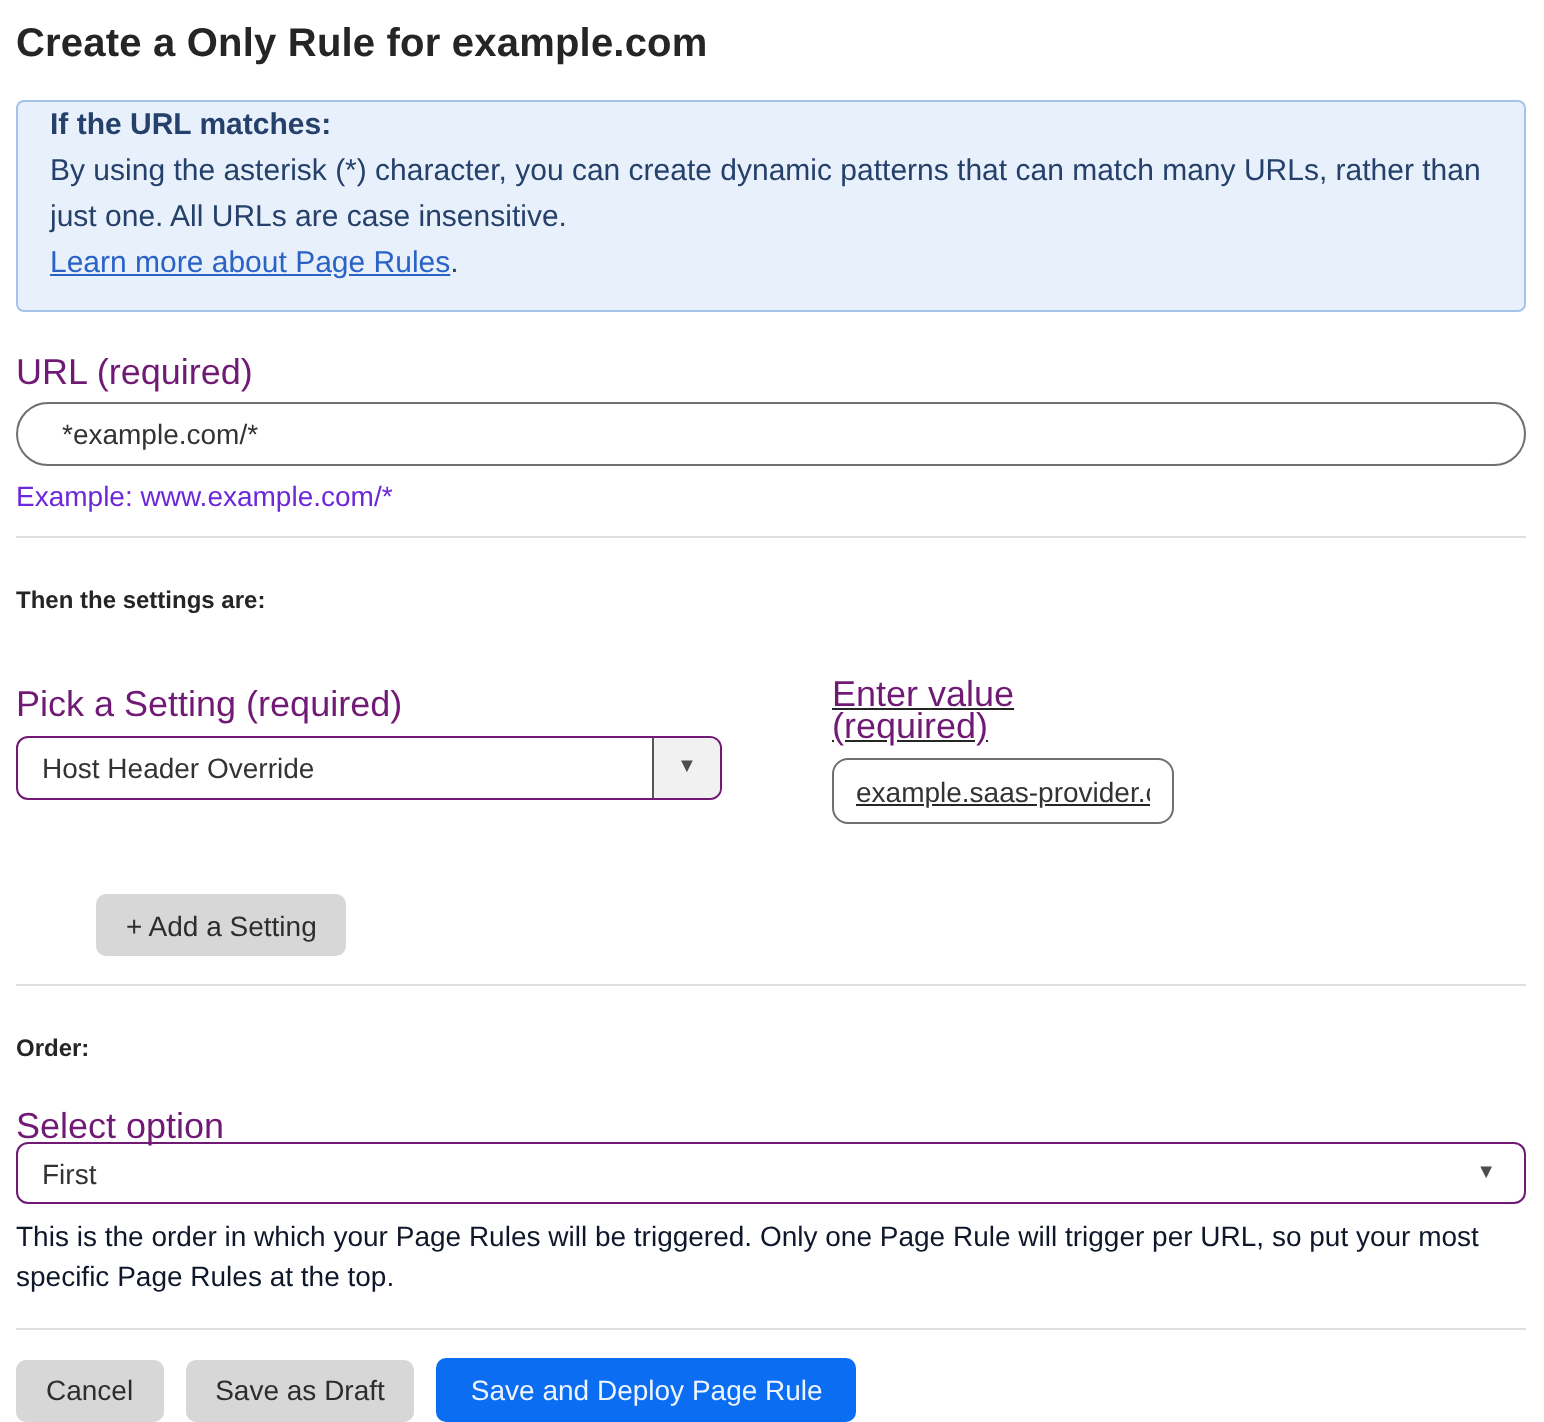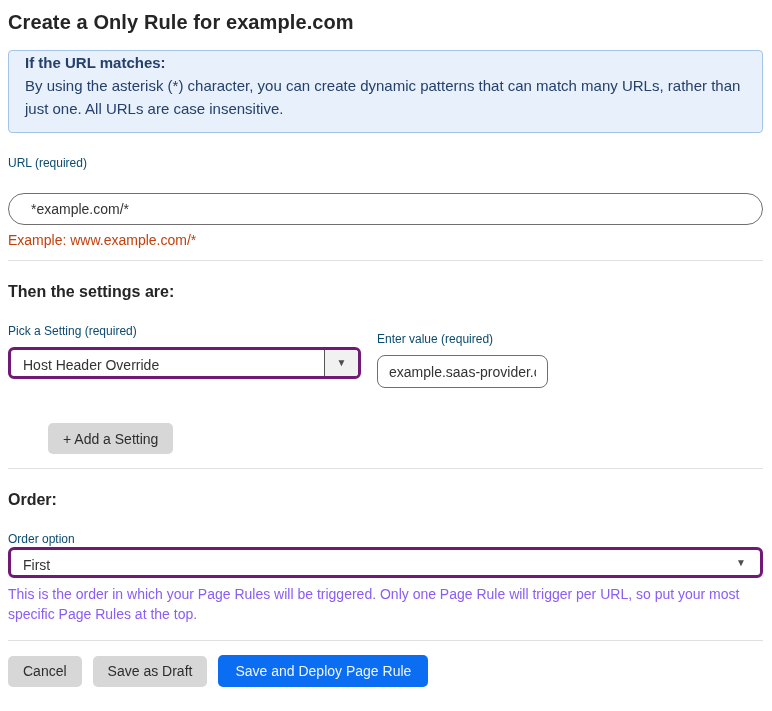--- a/index.html
+++ b/index.html
@@ -27,58 +27,58 @@
     color: var(--info-text, #24406b);
     font-size: 15px; line-height: 23px;
   }
   .info-box .info-heading { font-weight: 700; }
   .info-box a.learn-more {
     color: var(--link-blue, #2a62c6);
     text-decoration: underline;
     cursor: pointer;
   }
 
-  .field-label { margin-top: 22px; font-size: 12px; color: #0c4a6e; line-height: 16px; }
+  .field-label { margin-top: 22px; font-size: 18px; color: #701a75; line-height: 16px; }
 
   .text-input {
-    display: block; margin-top: 22px;
+    display: block; margin-top: 7px;
     height: 32px; width: 100%;
     border: 1px solid var(--input-border, #6f6f6f);
     border-radius: 16px;
     padding: 0 22px;
     font-family: "Liberation Sans", sans-serif;
     font-size: 14px; color: #333333;
     background: #ffffff;
     outline: none;
   }
-  .helper-text { margin-top: 7px; font-size: 14px; color: #c2410c; line-height: 16px; }
+  .helper-text { margin-top: 7px; font-size: 14px; color: #6d28d9; line-height: 16px; }
 
   hr.divider {
     border: none; border-top: 1px solid var(--divider, #dfdfdf);
     margin-top: 12px;
   }
   hr.divider-tight { margin-top: 14px; }
   hr.divider-wide { margin-top: 16px; }
 
   .section-heading {
     margin-top: 22px;
-    font-size: 16px; font-weight: 700; line-height: 18px;
+    font-size: 12px; font-weight: 700; line-height: 18px;
     color: var(--text-dark, #252525);
   }
 
-  .settings-row { display: flex; align-items: flex-start; margin-top: 22px; }
+  .settings-row { display: flex; align-items: center; margin-top: 22px; gap: 39px; }
   .settings-col-left { width: 353px; }
-  .settings-col-right { margin-left: 16px; margin-top: 8px; width: 171px; }
+  .settings-col-right { margin-left: 16px; margin-top: 8px; width: 171px; text-decoration: underline; }
   .settings-col-left .field-label, .settings-col-right .field-label { margin-top: 0; }
 
   .select-box {
     margin-top: 8px;
     display: flex; align-items: stretch;
     height: 32px;
-    border: 3px solid #701a75;
+    border: 1px solid #701a75;
     border-radius: 6px;
     background: #ffffff;
     cursor: pointer;
     overflow: hidden;
   }
   .select-box .select-value {
     flex: 1; font-size: 14px; color: #333333;
     line-height: 30px; padding: 0 12px;
     white-space: nowrap; overflow: hidden;
   }
@@ -114,36 +114,37 @@
 
   .order-select {
     margin-top: 0; height: 31px;
   }
   .order-select .arrow-plain {
     flex: none; display: flex; align-items: center;
     padding-right: 14px; background: transparent; border: none;
   }
   .order-helper {
     margin-top: 6px; font-size: 14px; line-height: 20px;
-    color: #8b5cf6; max-width: 748px;
+    color: #0f172a; max-width: 748px;
   }
 
   .footer-actions { display: flex; align-items: center; margin-top: 14px; }
   .footer-actions .btn + .btn { margin-left: 11px; }
 </style>
 </head>
 <body>
 
 <div class="container">
 
   <h1 class="page-title">Create a Only Rule for example.com</h1>
 
   <div class="info-box">
     <div class="info-heading">If the URL matches:</div>
     <div class="info-body">By using the asterisk (*) character, you can create dynamic patterns that can match many URLs, rather than just one. All URLs are case insensitive.</div>
+    <div><a class="learn-more">Learn more about Page Rules</a><span>.</span></div>
   </div>
 
   <div class="field-label">URL (required)</div>
   <input class="text-input" type="text" value="*example.com/*" style="">
   <div class="helper-text">Example: www.example.com/*</div>
 
   <hr class="divider">
 
   <h2 class="section-heading">Then the settings are:</h2>
 
@@ -162,21 +163,21 @@
       <input class="text-input value-input" type="text" value="example.saas-provider.com" style="">
     </div>
   </div>
 
   <button class="btn btn-add">+ Add a Setting</button>
 
   <hr class="divider divider-tight">
 
   <h2 class="section-heading">Order:</h2>
 
-  <div class="field-label">Order option</div>
+  <div class="field-label">Select option</div>
   <div class="select-box order-select">
     <span class="select-value">First</span>
     <span class="arrow-plain">
       <span class="chevron">▼</span>
     </span>
   </div>
   <p class="order-helper">This is the order in which your Page Rules will be triggered. Only one Page Rule will trigger per URL, so put your most specific Page Rules at the top.</p>
 
   <hr class="divider divider-wide">
 

